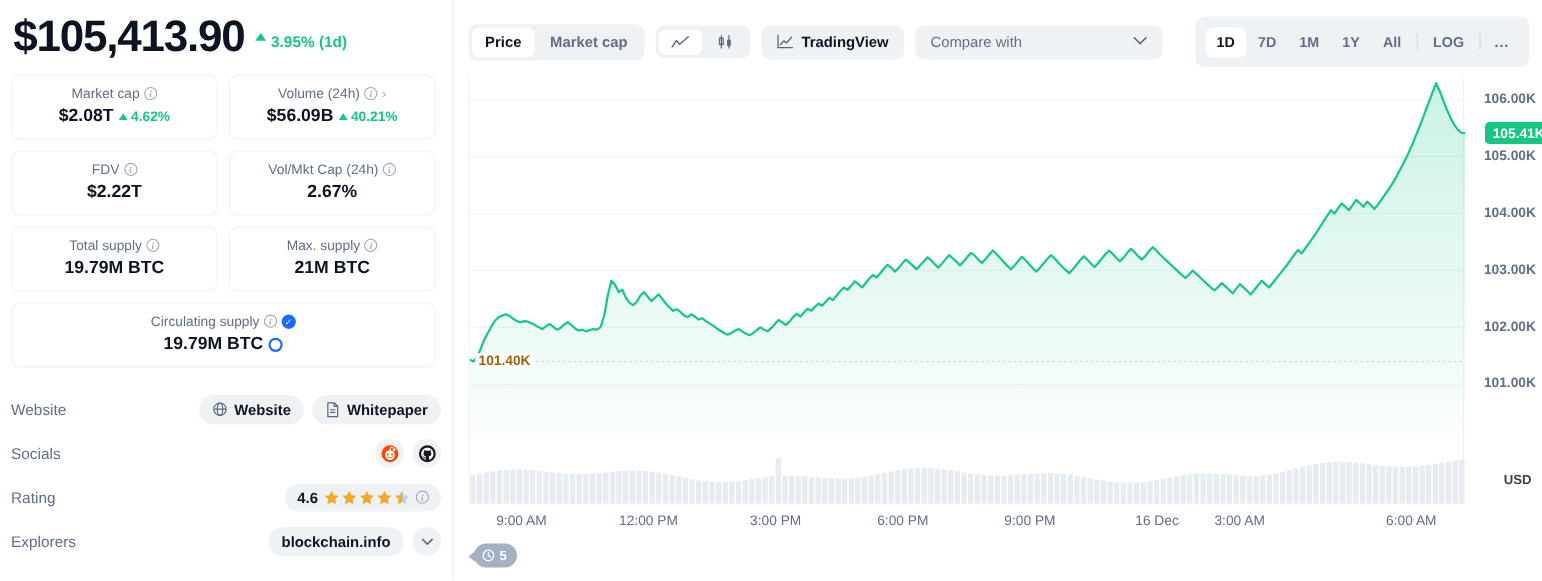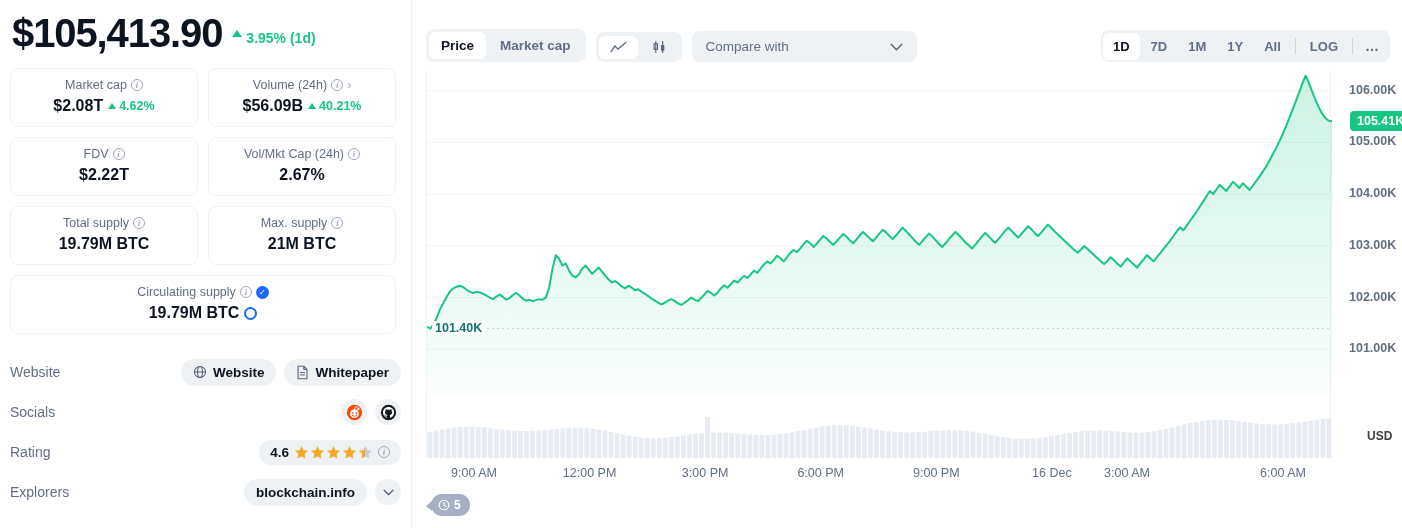--- a/index.html
+++ b/index.html
@@ -98,21 +98,21 @@
   .stars { display: flex; gap: 1px; align-items: center; }
   .chev-pill {
     width: 26px; height: 26px; border-radius: 50%; background: #eff2f5;
     display: flex; align-items: center; justify-content: center;
     color: #616e85; font-size: 11px;
   }
 
   
   .right { flex: 1; position: relative; height: 528px; }
   .toolbar {
-    display: flex; align-items: flex-end; gap: 10px;
+    display: flex; align-items: center; gap: 10px;
     padding: 14px 12px 0 14px; height: 62px;
   }
   .seg {
     display: flex; align-items: center; background: #eff2f5; border-radius: 8px;
     padding: 3px; gap: 2px;
   }
   .seg-item {
     padding: 6px 12px; border-radius: 6px;
     font-size: 13.5px; font-weight: bold; color: #616e85; white-space: nowrap;
   }
@@ -126,21 +126,21 @@
   }
   .cmp {
     display: flex; align-items: center; justify-content: space-between;
     background: #eff2f5; border-radius: 8px;
     padding: 8px 14px; width: 225px;
     font-size: 13.5px; color: #616e85; font-weight: normal;
   }
   .cmp .cv { color: #616e85; font-size: 11px; }
   .ranges {
     display: flex; align-items: center; background: #eff2f5; border-radius: 8px;
-    padding: 2px; gap: 1px; margin-left: auto;
+    padding: 9px; gap: 1px; margin-left: auto;
   }
   .rng {
     padding: 6px 10px; border-radius: 6px;
     font-size: 13px; font-weight: bold; color: #616e85; white-space: nowrap;
   }
   .rng.active { background: #fff; color: #0d1421; }
   .rng-div { width: 1px; height: 16px; background: #cfd6e4; margin: 0 3px; }
   .dots { padding: 6px 8px; color: #616e85; font-size: 14px; font-weight: bold; letter-spacing: 1px; }
 
   .chart-area { position: absolute; left: 14px; top: 70px; right: 0; bottom: 0; }
@@ -161,21 +161,21 @@
     position: absolute; left: 5px;
     background: #16c784; color: #fff; font-size: 12.5px; font-weight: bold;
     padding: 3px 7px; border-radius: 4px; white-space: nowrap;
   }
   .yunit {
     position: absolute; left: 22px; top: 359px;
     font-size: 12px; color: #404040; font-weight: bold;
   }
   .ref-label {
     position: absolute;
-    font-size: 12.5px; font-weight: bold; color: #0f766e;
+    font-size: 12.5px; font-weight: bold; color: #a16207;
     background: #fff; padding: 0 3px;
   }
   .xaxis { position: absolute; left: 0; top: 396px; width: 905px; height: 24px; }
   .xtick {
     position: absolute; transform: translateX(-50%);
     font-size: 12.5px; color: #616e85; white-space: nowrap;
   }
   .wm {
     position: absolute; left: 724px; top: 315px;
     display: flex; align-items: center; gap: 7px; opacity: .22;
@@ -411,20 +411,27 @@
         <span class="seg-icon">
           <svg width="17" height="14" viewBox="0 0 18 15">
             <line x1="5" y1="1" x2="5" y2="14" stroke="#58667e" stroke-width="1.2"></line>
             <rect x="3.2" y="4" width="3.6" height="6" fill="none" stroke="#58667e" stroke-width="1.2"></rect>
             <line x1="12.4" y1="1" x2="12.4" y2="14" stroke="#58667e" stroke-width="1.2"></line>
             <rect x="10.6" y="5.5" width="3.6" height="6" fill="#58667e"></rect>
           </svg>
         </span>
       </div>
 
+      <div class="btn-tv">
+        <svg width="16" height="14" viewBox="0 0 17 15">
+          <path d="M1.3 1v12.2h14" fill="none" stroke="#58667e" stroke-width="1.3" stroke-linecap="round"></path>
+          <path d="M3.6 10.4L7 6.6l2.4 2.1L14.6 3" fill="none" stroke="#58667e" stroke-width="1.3" stroke-linecap="round" stroke-linejoin="round"></path>
+        </svg>
+        <span>TradingView</span>
+      </div>
 
       <div class="cmp">
         <span>Compare with</span>
         <span class="cv">
           <svg width="13" height="8" viewBox="0 0 14 9">
               <path d="M1 1.5L7 7.5l6-6" fill="none" stroke="#58667e" stroke-width="1.6" stroke-linecap="round" stroke-linejoin="round"></path>
             </svg>
         </span>
       </div>
 

